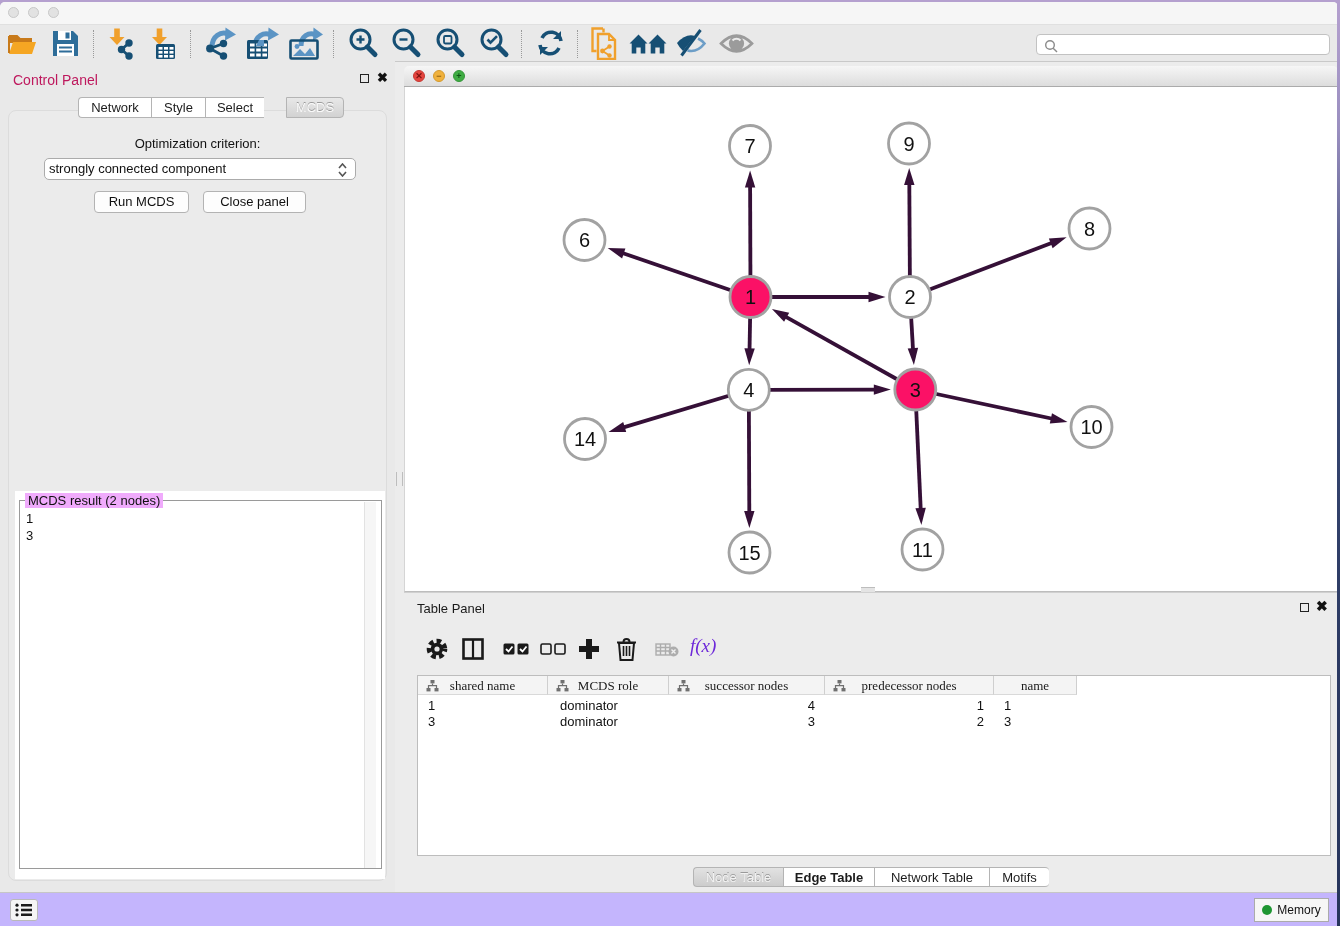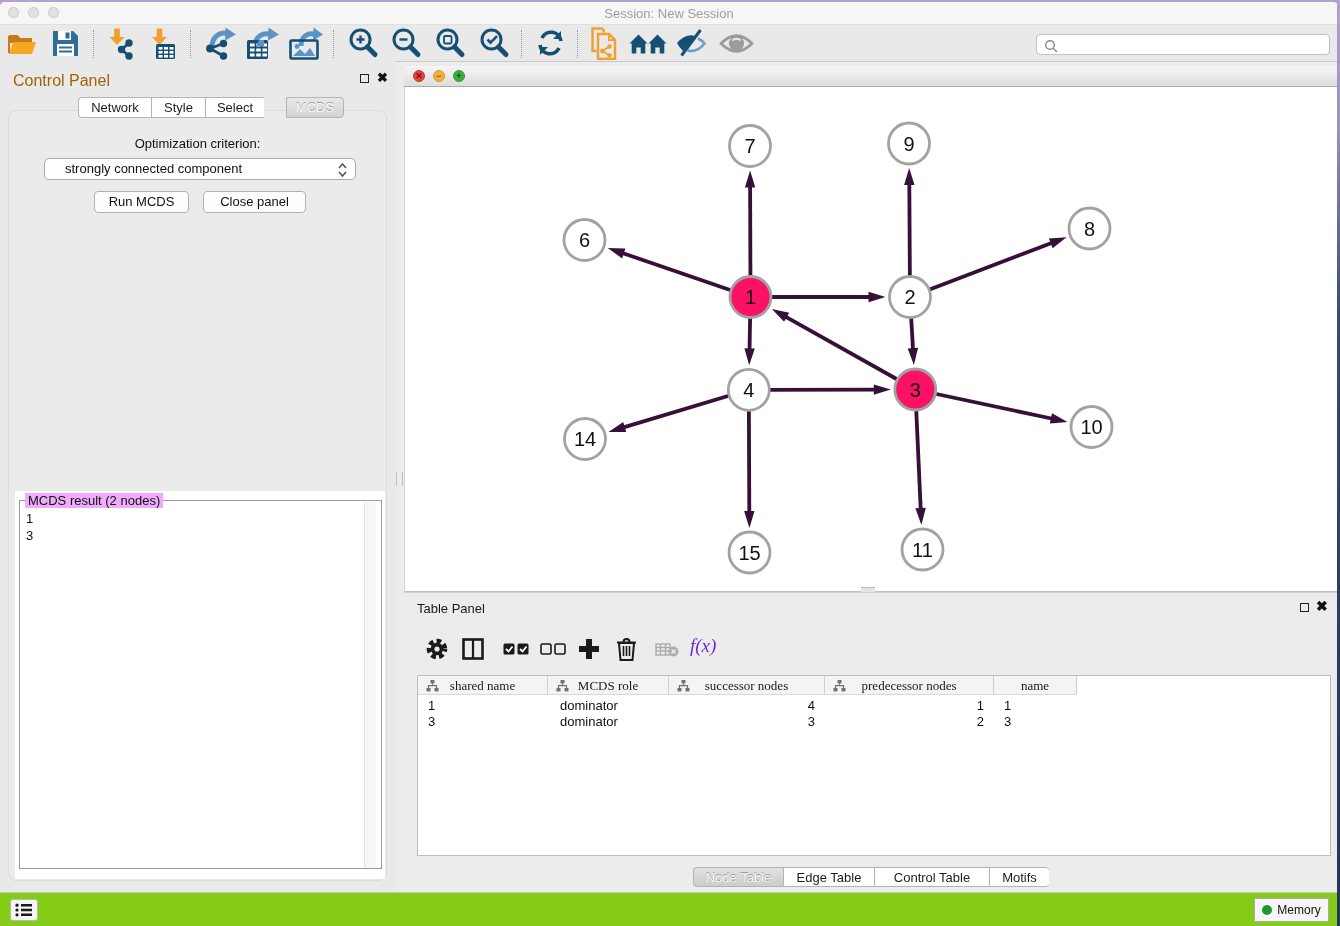--- a/index.html
+++ b/index.html
@@ -12,48 +12,47 @@
 
 #apptitle { left:0; top:2px; width:1338px; height:23px; background:#f6f6f6; border-radius:5px 5px 0 0; border-bottom:1px solid #e0e0e0;}
 .tl { width:11px; height:11px; border-radius:50%; background:#e2e2e2; border:1px solid #c8c8c8; top:5px; }
 #apptitle .txt { width:100%; text-align:center; top:4px; font-size:13px; color:#9e9e9e; }
 
 #toolbar { left:0; top:25px; width:1338px; height:37px; background:#e9e9e9; border-bottom:1px solid #c9c9c9; }
 .tsep { top:5px; width:0; height:28px; border-left:1px dotted #9a9a9a; }
 #searchbox { left:1036px; top:9px; width:294px; height:21px; background:#fff; border:1px solid #c2c2c2; border-radius:4px; }
 
 #cp { left:0; top:61px; width:395px; height:831px; background:#e9e9e9; }
-#cp .hdr { left:13px; top:11px; font-size:16px; color:#a16207; }
+#cp .hdr { left:13px; top:11px; font-size:14px; color:#be185d; }
 #cp-float { left:360px; top:13px; width:9px; height:9px; border:1.5px solid #222; }
 #cp-close { left:377px; top:9px; font-size:13px; font-weight:bold; color:#111; }
 #cp-panel { left:8px; top:49px; width:379px; height:771px; background:#ebebeb; border:1px solid #dcdcdc; border-radius:8px; }
 .tabrow { top:36px; height:21px; }
 .tab { position:absolute; top:0; height:21px; background:#fff; border:1px solid #b4b4b4; border-right:none; font-size:13px; color:#1c1c1c; text-align:center; line-height:20px; }
 .tab.sel { background:linear-gradient(#e8e8e8,#d2d2d2); color:#fafafa; text-shadow:0 -1px 0 #9a9a9a;margin-left:22px; }
 #optlabel { left:0; top:75px; width:395px; text-align:center; font-size:13px; color:#111; }
-#dropdown { left:44px; top:97px; width:312px; height:22px; background:#fff; border:1px solid #ababab; border-radius:5px; font-size:13px; color:#111; line-height:20px; padding-left:20px; }
+#dropdown { left:44px; top:97px; width:312px; height:22px; background:#fff; border:1px solid #ababab; border-radius:5px; font-size:13px; color:#111; line-height:20px; padding-left:4px; }
 .btn { height:22px; background:#fdfdfd; border:1px solid #b3b3b3; border-radius:4px; font-size:13px; color:#111; text-align:center; line-height:20px; }
 #runbtn { left:94px; top:130px; width:95px; }
 #closebtn { left:203px; top:130px; width:103px; }
 #resultbox { left:15px; top:430px; width:370px; height:388px; background:#fff; }
 #fieldset { left:4px; top:9px; width:363px; height:369px; border:1px solid #9a9a9a; }
 #fslegend { left:5px; top:-8px; background:#f0abfc; font-size:13px; color:#111; padding:0 3px; }
 #fsitems { left:6px; top:9px; font-size:13px; color:#111; line-height:17px; }
 #fsscroll { right:5px; top:1px; width:12px; height:366px; background:#f6f6f6; border-left:1px solid #e2e2e2; }
 </style>
 </head>
 <body>
 <div class="abs" id="desktop-top"></div>
 <div class="abs" id="win"></div>
 <div class="abs" id="desktop-right"></div>
 <div class="abs" id="apptitle">
   <div class="abs tl" style="left:8px;"></div>
   <div class="abs tl" style="left:28px;"></div>
   <div class="abs tl" style="left:48px;"></div>
-  <div class="abs txt">Session: New Session</div>
 </div>
 <div class="abs" id="toolbar">
   <svg class="abs" style="left:7px;top:6px" width="30" height="26" viewBox="0 0 30 26">
     <path d="M2 5 h8 l3 3 h11 v4 h-22 z" fill="#c87a1a"></path>
     <path d="M2 23 L6 11 h23 L25 23 z" fill="#f5a623"></path>
     <path d="M2 5 h8 l3 3 h11 v3 M2 22 V5" stroke="#c87a1a" stroke-width="2" fill="none"></path>
   </svg>
   <svg class="abs" style="left:52px;top:5px" width="27" height="27" viewBox="0 0 27 27">
     <path d="M1 1 h20 l5 5 v20 h-25 z" fill="#2e6d99"></path>
     <rect x="6" y="1" width="13" height="9" fill="#fff"></rect>
@@ -187,21 +186,21 @@
 #tp-float { left:896px; top:10px; width:9px; height:9px; border:1.5px solid #222; }
 #tp-close { left:912px; top:5px; font-size:14px; font-weight:bold; color:#111; }
 #ttable { left:13px; top:82px; width:914px; height:181px; background:#fff; border:1px solid #bdbdbd; }
 .thead { left:0; top:0; width:660px; height:19px;font-family:Liberation Serif, serif; }
 .th { top:0; height:19px; border-right:1px solid #cfcfcf; font-size:13px; color:#1a1a1a; text-align:center; line-height:19px; background:#f4f4f4; border-bottom:1px solid #d9d9d9; }
 .trow { left:0; width:914px; height:16px; font-size:13px; color:#111; }
 .trow span { top:0; line-height:16px; }
 .tabrow2 { left:289px; top:274px; height:20px; }
 .tab2 { position:absolute; top:0; height:20px; background:#fff; border:1px solid #b4b4b4; border-right:none; font-size:13px; color:#1c1c1c; text-align:center; line-height:19px; }
 .sel2 { background:linear-gradient(#e2e2e2,#cccccc); color:#f2f2f2; text-shadow:0 -1px 0 #9a9a9a; }
-#sb { left:0; top:892px; width:1340px; height:34px; background:#84cc16; border-top:1px solid #c6c6c6; }
+#sb { left:0; top:892px; width:1340px; height:34px; background:#c4b5fd; border-top:1px solid #c6c6c6; }
 #listbtn { left:10px; top:6px; width:28px; height:22px; background:#f5f5f5; border:1px solid #b9b9b9; border-radius:3px; }
 #membtn { left:1254px; top:5px; width:75px; height:24px; background:#f6f6f6; border:1px solid #ababab; font-size:12px; color:#111; text-align:center; line-height:22px; }
 #memdot { display:inline-block; width:10px; height:10px; border-radius:50%; background:#1e9632; margin-right:5px; vertical-align:-1px; }
 .cicon { position:absolute; left:8px; top:4px; }
 </style>
 <div class="abs" id="cp">
   <div class="abs hdr">Control Panel</div>
   <div class="abs" id="cp-float"></div>
   <div class="abs" id="cp-close">✖</div>
   <div class="abs" id="cp-panel"></div>
@@ -369,22 +368,22 @@
     <div class="abs trow" style="top:38px;">
       <span class="abs" style="left:10px;">3</span>
       <span class="abs" style="left:142px;">dominator</span>
       <span class="abs" style="left:251px;width:146px;text-align:right;">3</span>
       <span class="abs" style="left:407px;width:159px;text-align:right;">2</span>
       <span class="abs" style="left:586px;">3</span>
     </div>
   </div>
   <div class="abs tabrow2">
     <div class="tab2 sel2" style="left:0;width:90px;border-radius:4px 0 0 4px;">Node Table</div>
-    <div class="tab2" style="left:90px;width:91px;">Edge Table</div>
-    <div class="tab2" style="left:181px;width:115px;">Control Table</div>
+    <div class="tab2" style="left:90px;width:91px;font-weight:bold;">Edge Table</div>
+    <div class="tab2" style="left:181px;width:115px;">Network Table</div>
     <div class="tab2" style="left:296px;width:60px;border-radius:0 4px 4px 0;">Motifs</div>
   </div>
 </div>
 <div class="abs" id="sb">
   <div class="abs" id="listbtn">
     <svg width="18" height="14" viewBox="0 0 18 14" style="margin:3px 0 0 4px">
       <circle cx="2" cy="2.2" r="1.6" fill="#1a1a1a"></circle>
         <circle cx="2" cy="7" r="1.6" fill="#1a1a1a"></circle>
         <circle cx="2" cy="11.8" r="1.6" fill="#1a1a1a"></circle>
       <path d="M6 2.2 h11 M6 7 h11 M6 11.8 h11" stroke="#1a1a1a" stroke-width="2.4"></path>

